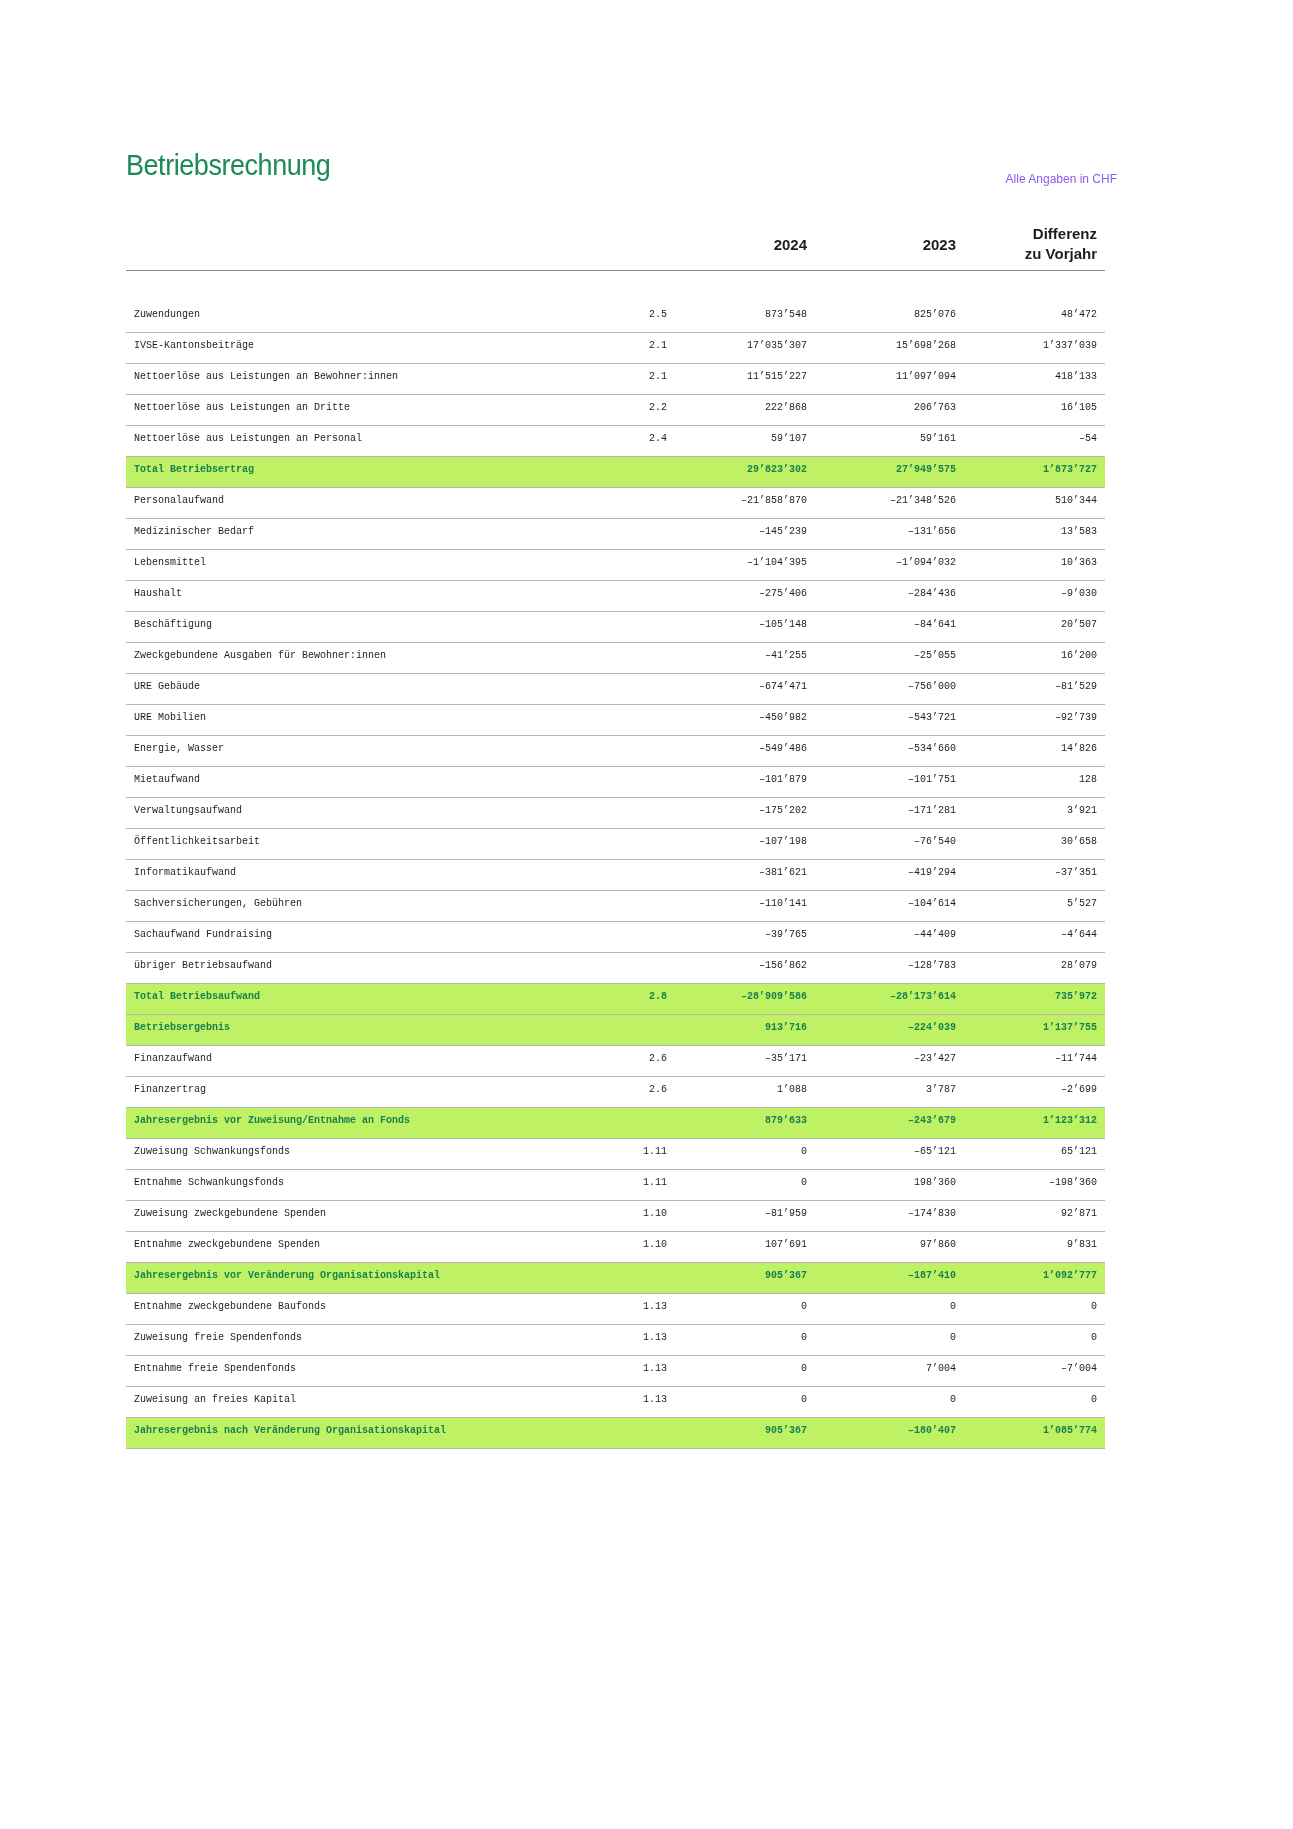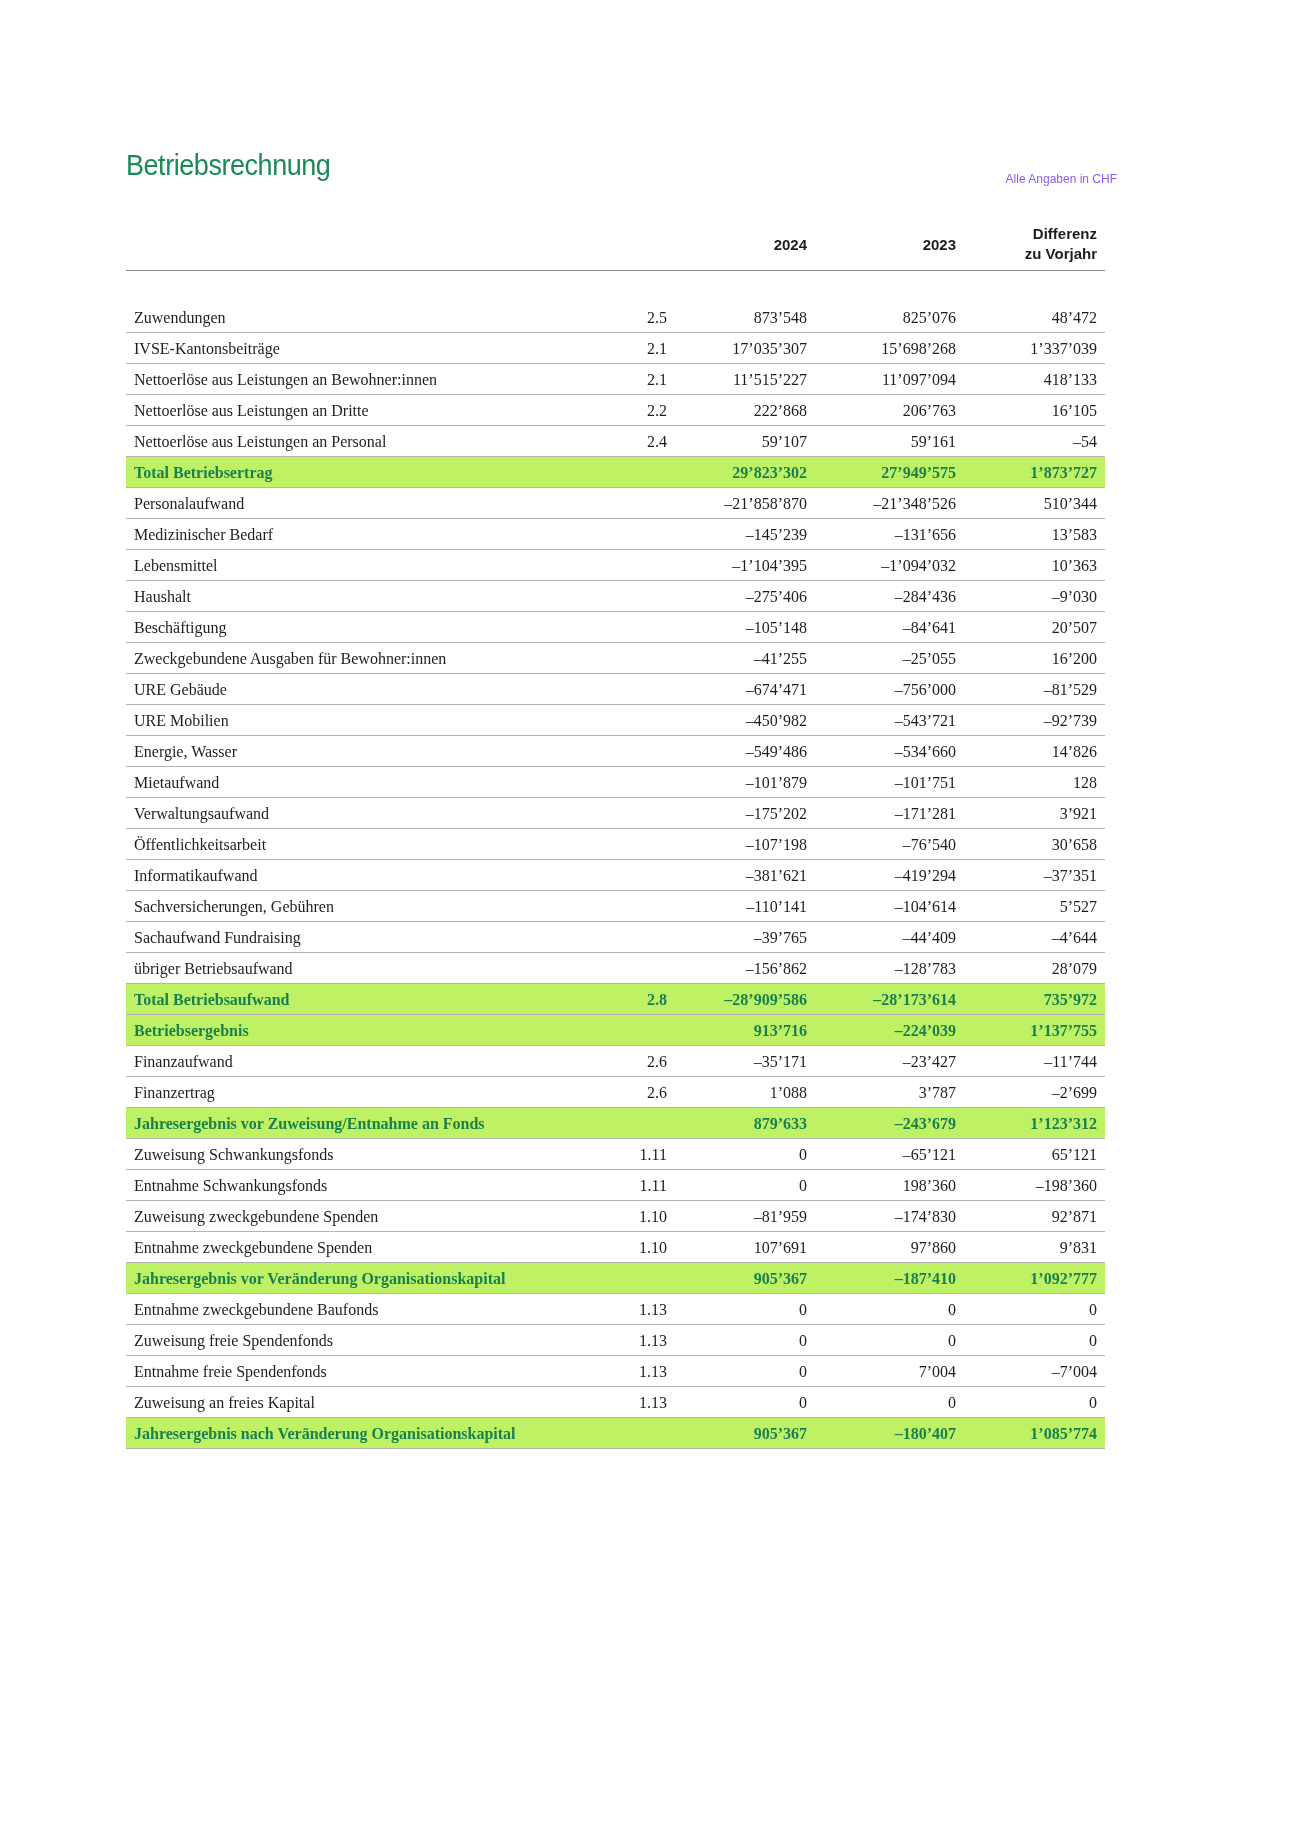--- a/index.html
+++ b/index.html
@@ -6,21 +6,21 @@
   body { width:1293px; height:1829px; position:relative; font-family:"DejaVu Sans Condensed","DejaVu Sans", sans-serif; color:#1e1e1e; }
   .title { position:absolute; left:126px; top:128px; font-size:30px; color:#1b8a55; font-weight:normal; letter-spacing:-0.5px; font-family:"Liberation Sans", sans-serif; transform:scaleX(0.9); transform-origin:left; }
   .unit-note { position:absolute; right:176px; top:172px; font-size:12px; color:#8b5cf6; font-family:Liberation Sans, sans-serif;margin-left:12px; }
   .table { position:absolute; left:126px; top:218px; width:979px; }
   .hdr { position:relative; height:52px; border-bottom:1.5px solid #8a8a8a; font-family:"Liberation Sans", sans-serif; font-weight:bold; font-size:15px; color:#1e1e1e; }
   .hdr span { position:absolute; text-align:right; }
   .hdr .h2024 { right:298px; bottom:17px; }
   .hdr .h2023 { right:149px; bottom:17px; }
   .hdr .hdiff { right:8px; bottom:6px; line-height:20px; }
   .spacer { height:31px; }
-  .row { position:relative; height:31px; border-bottom:1.5px solid #b4b4b4; box-sizing:border-box; font-family:Liberation Serif, serif; font-size:16px; }
+  .row { position:relative; height:31px; border-bottom:1.5px solid #b4b4b4; box-sizing:border-box; font-family:Liberation Mono, monospace; font-size:10px; }
   .row.total { background:#bef264; color:#1a8050; font-weight:bold; }
   .row.total .c { color:#1a8050; }
   .row .c { position:absolute; top:7px; white-space:nowrap; }
   .row .lbl { left:8px; }
   .row .note { right:438px; }
   .row .v24 { right:298px; }
   .row .v23 { right:149px; }
   .row .vdf { right:8px; }
 </style>
 </head>

